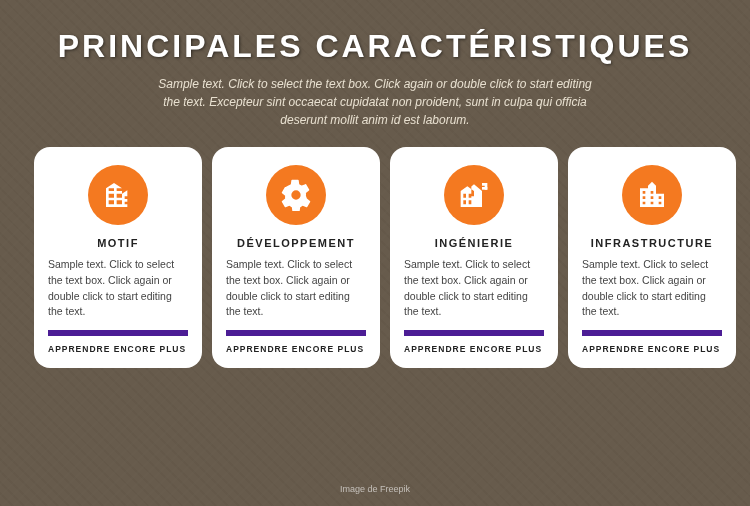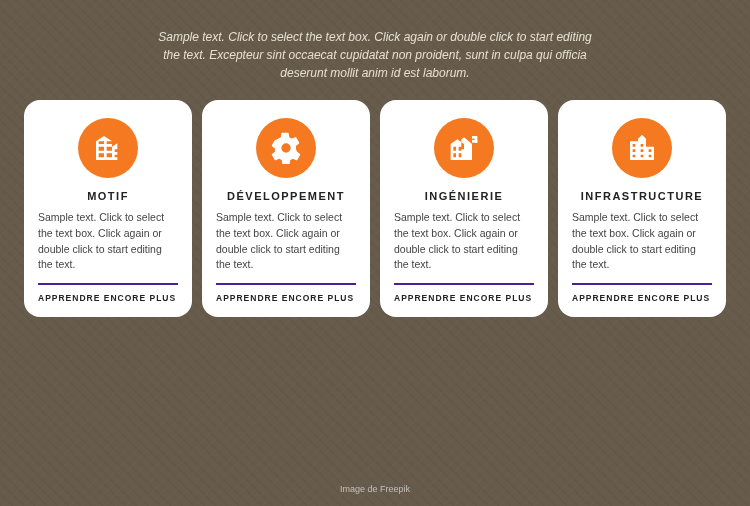--- a/index.html
+++ b/index.html
@@ -80,21 +80,20 @@
       max-width: 440px;
       line-height: 1.5;
       margin-bottom: 18px;
       font-style: italic;
     }
 
     .cards-row {
       display: flex;
       gap: 10px;
       width: 100%;
-      justify-content: center;
       padding: 0 14px;
     }
 
     .card {
       background: #ffffff;
       border-radius: 16px;
       width: 168px;
       padding: 18px 14px 14px;
       display: flex;
       flex-direction: column;
@@ -137,21 +136,21 @@
       line-height: 1.5;
       margin-bottom: 10px;
     }
 
     .card-link {
       font-size: 8.5px;
       font-weight: 800;
       letter-spacing: 1px;
       text-transform: uppercase;
       color: #222;
-      border-top: 2px solid #4c1d95;
+      border-top: 6px solid #4c1d95;
       padding-top: 8px;
       width: 100%;
       text-align: left;
     }
 
     .image-credit {
       position: absolute;
       bottom: 12px;
       left: 50%;
       transform: translateX(-50%);
@@ -162,20 +161,21 @@
     }
   </style>
 </head>
 <body>
 
 <div class="bg">
   <div class="bg-overlay"></div>
   <div class="bg-dark"></div>
 
   <div class="content">
+    <h1 class="page-title">PRINCIPALES CARACTÉRISTIQUES</h1>
     <p class="subtitle">Sample text. Click to select the text box. Click again or double click to start editing the text. Excepteur sint occaecat cupidatat non proident, sunt in culpa qui officia deserunt mollit anim id est laborum.</p>
 
     <div class="cards-row">
 
       <div class="card">
         <div class="card-icon-circle">
           <svg viewBox="0 0 24 24" xmlns="http://www.w3.org/2000/svg">
             <path d="M3 21V7l6-4 6 4v14H3zm2-2h4v-3H5v3zm0-5h4v-3H5v3zm0-5h4V7H5v2zm6 10h4v-3h-4v3zm0-5h4v-3h-4v3zm0-5h4V7h-4v2z"></path>
             <path d="M15 21V11l4-2.5V21h-4zm2-2h2v-2h-2v2zm0-4h2v-2h-2v2z"></path>
           </svg>

